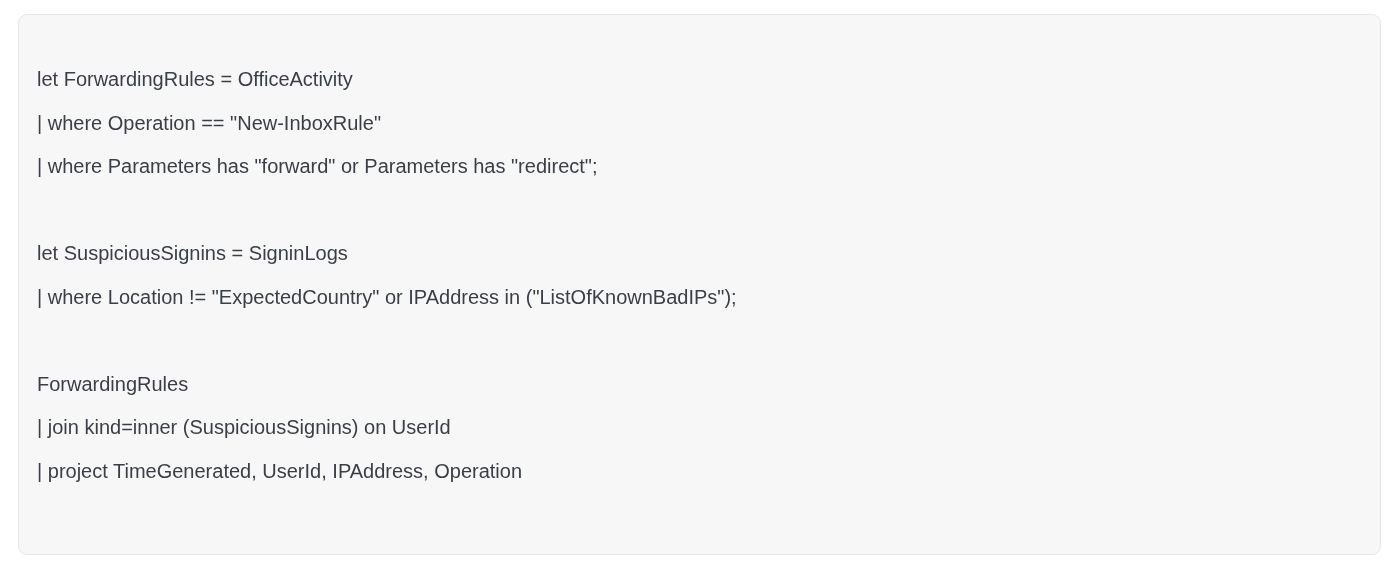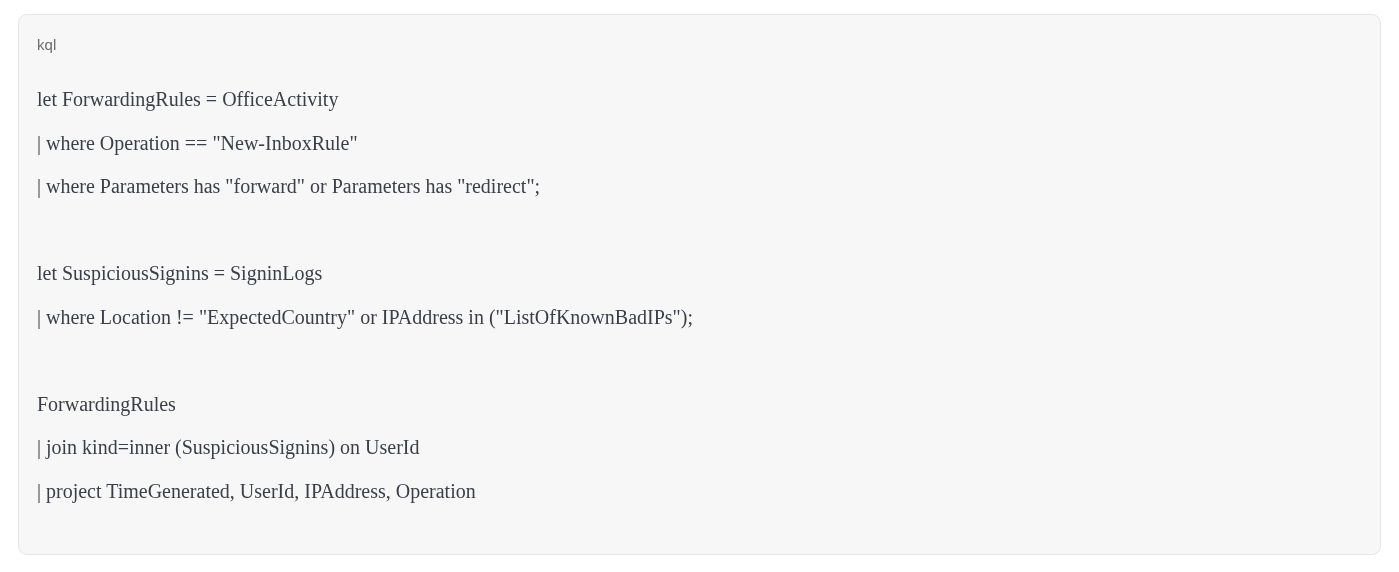--- a/index.html
+++ b/index.html
@@ -35,37 +35,36 @@
     font-family: "Liberation Sans", sans-serif;
     font-size: 15px;
     line-height: 20px;
     color: #6b6b6b;
     letter-spacing: 0.1px;
     user-select: none;
   }
 
   .code-body {
     margin-top: 23px;
-    font-family: Liberation Serif, serif;
+    font-family: Liberation Sans, sans-serif;
     font-size: 20px;
     line-height: 43.5px;
     color: #3a3f47;
     white-space: pre;
     letter-spacing: 0px;
   }
 
   .code-line {
     height: 43.5px;
     white-space: pre;
   }
   .code-line.blank {
     height: 43.5px;
   }
 </style>
 </head>
 <body>
 
 <div id="code-card">
   <div class="card-inner">
-    <div class="lang-label">kql</div>
     <div class="code-body"><div class="code-line">let ForwardingRules = OfficeActivity</div><div class="code-line">| where Operation == "New-InboxRule"</div><div class="code-line">| where Parameters has "forward" or Parameters has "redirect";</div><div class="code-line blank">&nbsp;</div><div class="code-line">let SuspiciousSignins = SigninLogs</div><div class="code-line">| where Location != "ExpectedCountry" or IPAddress in ("ListOfKnownBadIPs");</div><div class="code-line blank">&nbsp;</div><div class="code-line">ForwardingRules</div><div class="code-line">| join kind=inner (SuspiciousSignins) on UserId</div><div class="code-line">| project TimeGenerated, UserId, IPAddress, Operation</div></div>
   </div>
 </div>
 
 </body></html>

